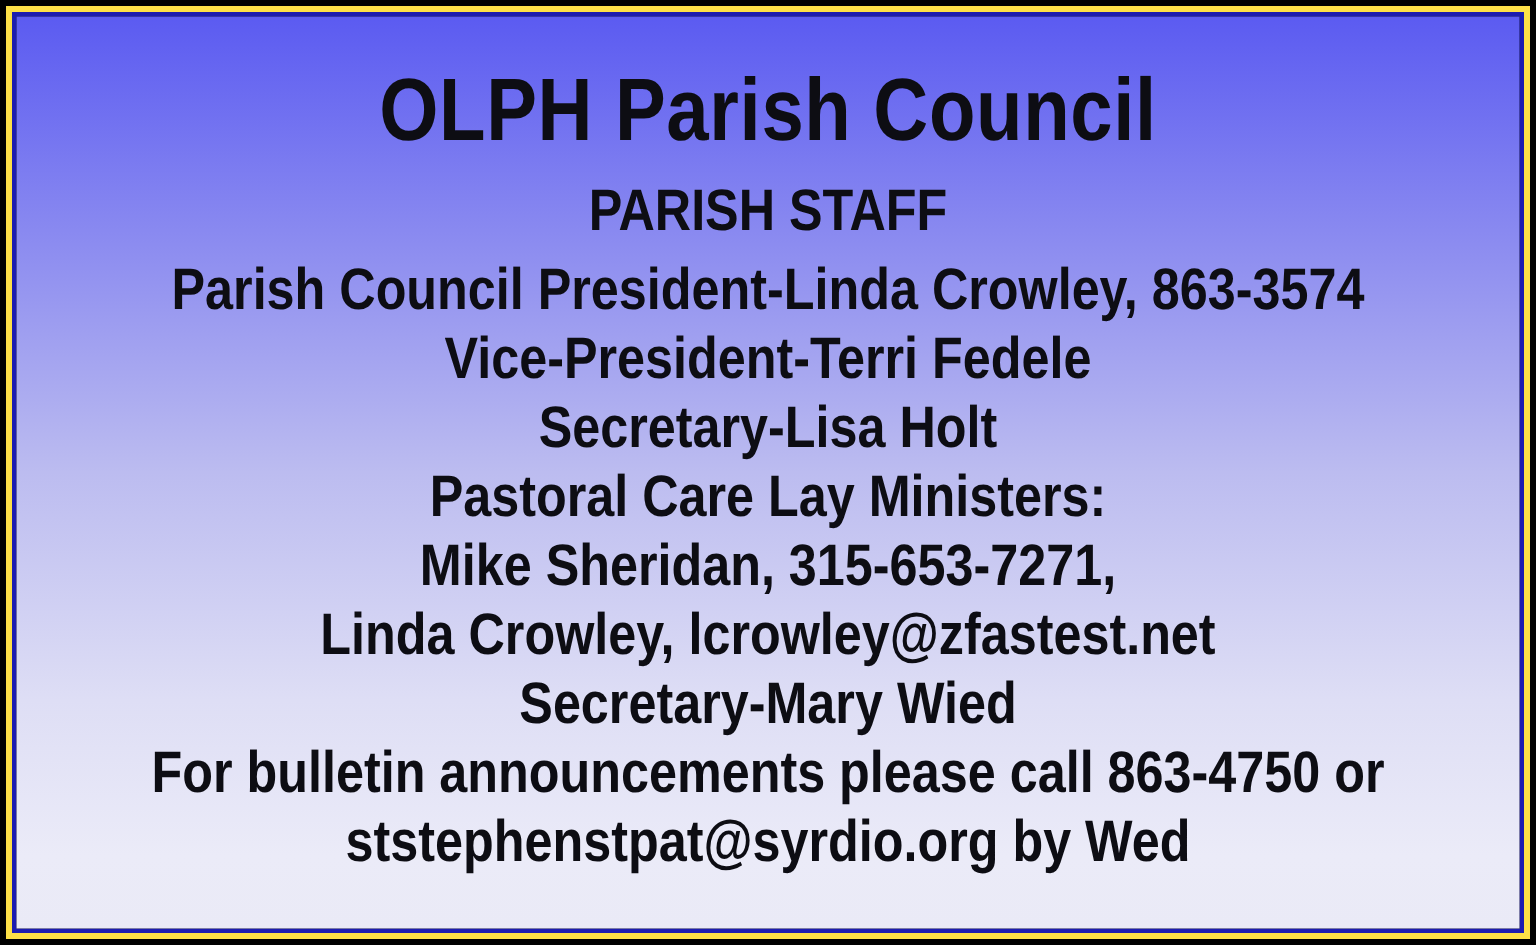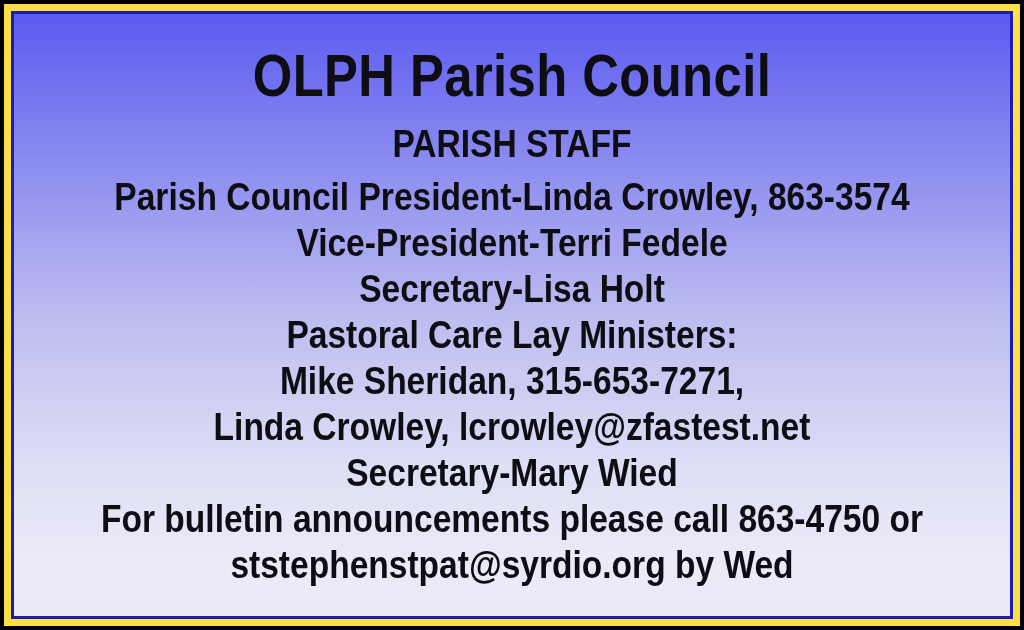--- a/index.html
+++ b/index.html
@@ -12,21 +12,21 @@
     width: 1024px;
     height: 630px;
     box-sizing: border-box;
     background: #000000;          
     padding: 4px;
   }
   .frame-white {
     width: 100%;
     height: 100%;
     box-sizing: border-box;
-    border: 7px solid #fde047;    
+    border: 4px solid #fde047;    
   }
   .frame-navy {
     width: 100%;
     height: 100%;
     box-sizing: border-box;
     border: 3px solid #1c1cb0;    
   }
   .panel {
     width: 100%;
     height: 100%;

